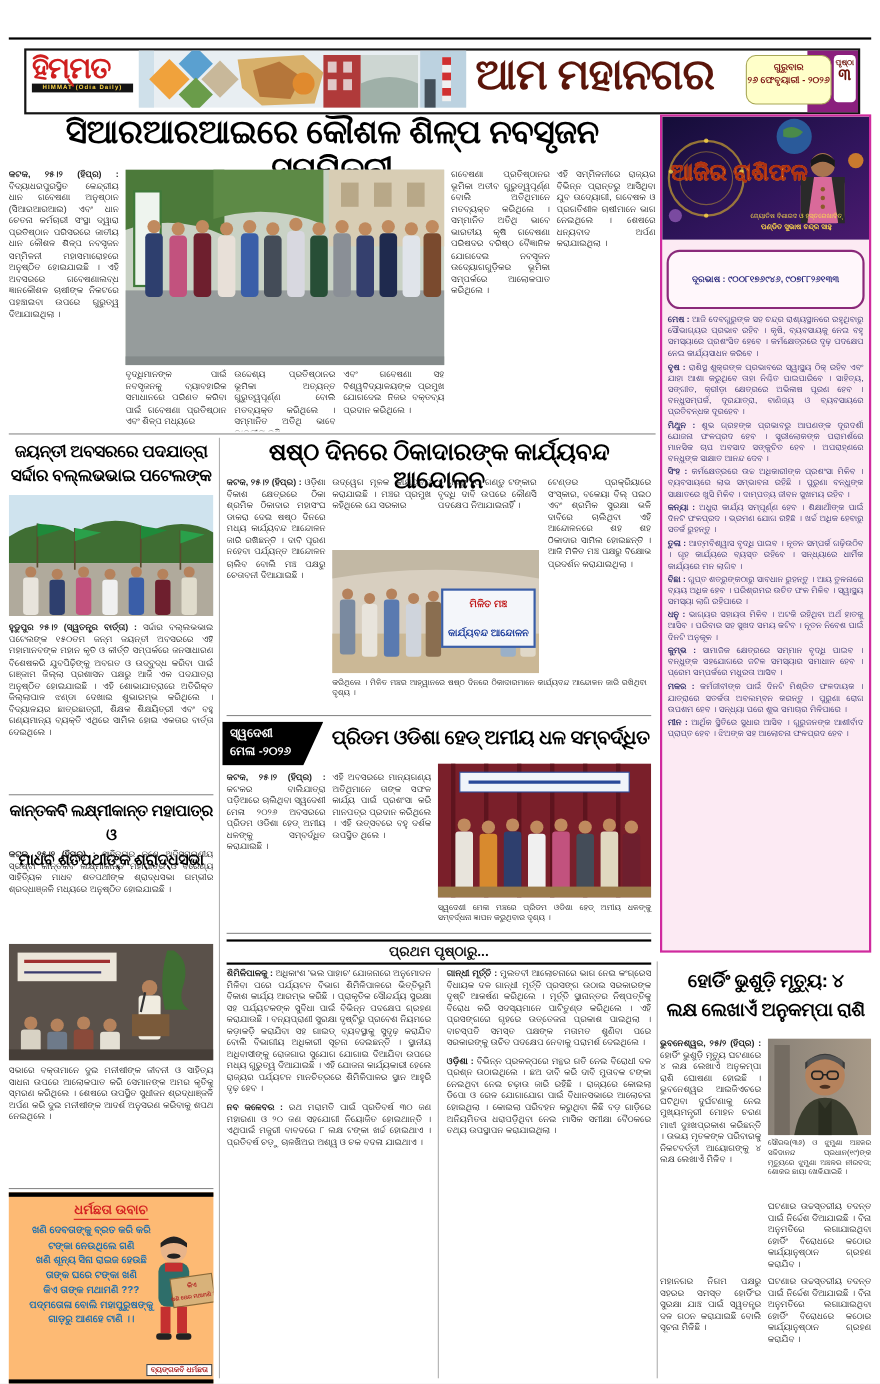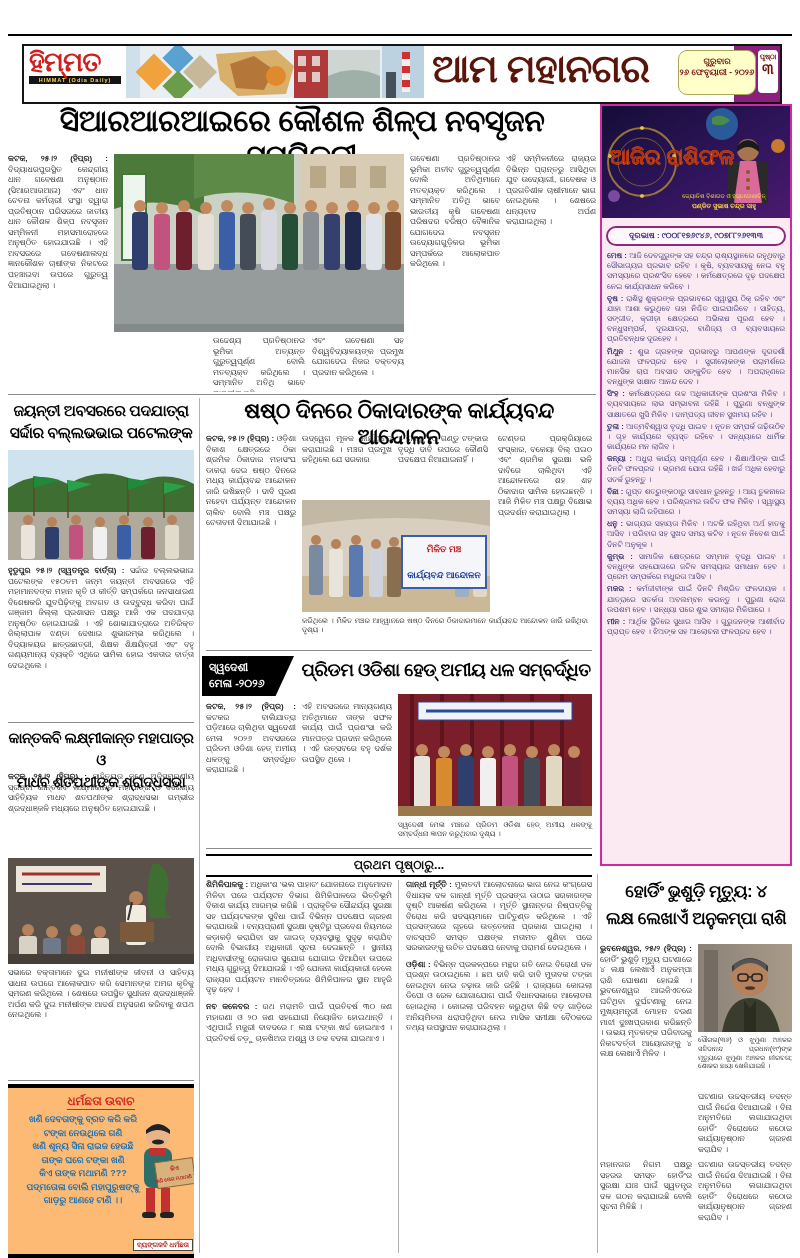--- a/index.html
+++ b/index.html
@@ -21,21 +21,21 @@
   .purple-block{background:#8a1f7d;}
   .datebox{background:#ffffc9;border:1px solid #a8a857;border-radius:9px;text-align:center;color:#7a1212;}
   .datebox .d1{font-size:8.5px;font-weight:bold;margin-top:5px;}
   .datebox .d2{font-size:8.5px;font-weight:bold;}
   .pagebox{background:#ffffff;border-radius:4px;text-align:center;color:#6b1208;}
   .pagebox .p1{font-size:7px;font-weight:bold;margin-top:3px;}
   .pagebox .p2{font-size:15px;font-weight:900;line-height:1;}
   
   .astro{left:600px;top:104px;width:192px;height:762px;border:2px solid #cf2a9e;background:#fceaf3;box-sizing:border-box;}
   .phone-pill{margin:4px 4px 2px 4px;border:2px solid #8a2a7a;border-radius:12px;background:#fff7fb;
-              text-align:center;font-size:8px;font-weight:bold;color:#2e2e80;padding:3px 0;}
+              text-align:center;font-size:8px;font-weight:bold;color:#2e2e80;padding:20px 0;}
   .astro-entries{padding:1px 5px;height:604px;overflow:hidden;}
   .astro-entries p{margin:2px 0;font-size:7.6px;line-height:1.34;text-align:justify;color:#34346e;}
   .astro-entries .sg{font-weight:bold;}
   
   .wedge{background:#000;color:#fff;clip-path:polygon(0 0,100% 0,80% 100%,0 100%);
          font-weight:bold;font-size:11px;line-height:1.45;padding:4px 0 0 7px;box-sizing:border-box;}
   
   .cont-head{border-top:2px solid #000;border-bottom:2px solid #000;text-align:center;
              font-size:12.5px;font-weight:800;line-height:19px;}
   .runin{font-weight:bold;}
@@ -170,20 +170,21 @@
             <circle r="6"></circle>
             <rect x="-8" y="6" width="16" height="56" rx="4" fill="#e0e4ea"></rect>
           </g>
         <g transform="translate(279,52)">
             <circle r="6"></circle>
             <rect x="-8" y="6" width="16" height="58" rx="4" fill="#7a4a2e"></rect>
           </g>
       </g>
       <rect y="170" width="290" height="8" fill="#848a8a"></rect>
     </svg>
+    <div class="abs btxt" style="left:106px;top:182px;width:92px;height:56px;">ବୃଦ୍ଧିମାନଙ୍କ ପାଇଁ ନବସୃଜନକୁ ବ୍ୟାବହାରିକ ସମାଧାନରେ ପରିଣତ କରିବା ପାଇଁ ଗବେଷଣା ପ୍ରତିଷ୍ଠାନ ଏବଂ ଶିଳ୍ପ ମଧ୍ୟରେ</div>
     <div class="abs btxt" style="left:205px;top:182px;width:92px;height:56px;">ଉଦ୍ଦେଶ୍ୟ ପ୍ରତିଷ୍ଠାନର ଭୂମିକା ଅତ୍ୟନ୍ତ ଗୁରୁତ୍ୱପୂର୍ଣ୍ଣ ବୋଲି ମତବ୍ୟକ୍ତ କରିଥିଲେ । ସମ୍ମାନିତ ଅତିଥି ଭାବେ ଭାରତୀୟ କୃଷି</div>
     <div class="abs btxt" style="left:304px;top:182px;width:92px;height:56px;">ଏବଂ ଗବେଷଣା ସହ ବିଶ୍ୱବିଦ୍ୟାଳୟଙ୍କ ପ୍ରମୁଖ ଯୋଗଦେଇ ନିଜର ବକ୍ତବ୍ୟ ପ୍ରଦାନ କରିଥିଲେ ।</div>
     <div class="abs btxt" style="left:402px;top:0;width:90px;height:238px;">ଗବେଷଣା ପ୍ରତିଷ୍ଠାନର ଭୂମିକା ଅତୀବ ଗୁରୁତ୍ୱପୂର୍ଣ୍ଣ ବୋଲି ଅତିଥିମାନେ ମତବ୍ୟକ୍ତ କରିଥିଲେ । ସମ୍ମାନିତ ଅତିଥି ଭାବେ ଭାରତୀୟ କୃଷି ଗବେଷଣା ପରିଷଦର ବରିଷ୍ଠ ବୈଜ୍ଞାନିକ ଯୋଗଦେଇ ନବସୃଜନ ଉଦ୍ୟୋଗଗୁଡ଼ିକର ଭୂମିକା ସମ୍ପର୍କରେ ଆଲୋକପାତ କରିଥିଲେ ।</div>
     <div class="abs btxt" style="left:498px;top:0;width:90px;height:238px;">ଏହି ସମ୍ମିଳନୀରେ ରାଜ୍ୟର ବିଭିନ୍ନ ପ୍ରାନ୍ତରୁ ଆସିଥିବା ଯୁବ ଉଦ୍ୟୋଗୀ, ଗବେଷକ ଓ ପ୍ରଗତିଶୀଳ ଚାଷୀମାନେ ଭାଗ ନେଇଥିଲେ । ଶେଷରେ ଧନ୍ୟବାଦ ଅର୍ପଣ କରାଯାଇଥିଲା ।</div>
   </div>
 
   <div class="abs rule-h" style="left:8px;top:394px;width:588px;"></div>
   <div class="abs rule-v" style="left:199px;top:398px;height:855px;"></div>
   <div class="abs rule-v" style="left:597px;top:874px;height:379px;"></div>
 
@@ -487,22 +488,22 @@
       <text x="8" y="58" font-size="21" font-weight="bold" fill="#ffe24a" stroke="#b03010" stroke-width="0.6">ଆଜିର ରାଶିଫଳ</text>
       <text x="122" y="92" text-anchor="middle" font-size="6" fill="#ffe24a">ଜ୍ୟୋତିଷ ବିଶାରଦ ଓ ହସ୍ତରେଖାବିତ୍</text>
       <text x="122" y="102" text-anchor="middle" font-size="6.5" font-weight="bold" fill="#ffd84a">ପଣ୍ଡିତ ସୁଭାଷ ଚନ୍ଦ୍ର ସାହୁ</text>
     </svg>
     <div class="phone-pill">ଦୂରଭାଷ : ୯୦୦୮୧୭୬୯୪୬, ୯୦୭୮୮୨୬୧୩୩</div>
     <div class="astro-entries">
       <p><span class="sg">ମେଷ :</span> <span>ଆଜି ଦେବଗୁରୁଙ୍କ ସହ ଚନ୍ଦ୍ର ରାଶ୍ୟସ୍ଥାନରେ ରହୁଥିବାରୁ ସୌଭାଗ୍ୟର ପ୍ରଭାବ ରହିବ । କୃଷି, ବ୍ୟବସାୟକୁ ନେଇ ବହୁ ସମସ୍ୟାରେ ପ୍ରଶଂସିତ ହେବେ । କର୍ମକ୍ଷେତ୍ରରେ ଦୃଢ଼ ପଦକ୍ଷେପ ନେଇ କାର୍ଯ୍ୟସାଧନ କରିବେ ।</span></p>
       <p><span class="sg">ବୃଷ :</span> <span>ରାଶିସ୍ଥ ଶୁକ୍ରଙ୍କ ପ୍ରଭାବରେ ସ୍ୱାସ୍ଥ୍ୟ ଠିକ୍ ରହିବ ଏବଂ ଯାହା ଆଶା କରୁଥିବେ ତାହା ନିଶ୍ଚିତ ପାଇପାରିବେ । ସାହିତ୍ୟ, ସଙ୍ଗୀତ, କ୍ରୀଡ଼ା କ୍ଷେତ୍ରରେ ଅଭିଳାଷ ପୂରଣ ହେବ । ବନ୍ଧୁସମ୍ପର୍କ, ଦୂରଯାତ୍ରା, ବାଣିଜ୍ୟ ଓ ବ୍ୟବସାୟରେ ପ୍ରତିବନ୍ଧକ ଦୂରହେବ ।</span></p>
       <p><span class="sg">ମିଥୁନ :</span> <span>ଶୁଭ ଗ୍ରହଙ୍କ ପ୍ରଭାବରୁ ଆପଣଙ୍କ ଦୂରଦର୍ଶୀ ଯୋଜନା ଫଳପ୍ରଦ ହେବ । ସ୍ତ୍ରୀଲୋକଙ୍କ ପରାମର୍ଶରେ ମାନସିକ ଚାପ ଅବସାଦ ସଙ୍କୁଚିତ ହେବ । ଅପରାହ୍ଣରେ ବନ୍ଧୁଙ୍କ ସାକ୍ଷାତ ଆନନ୍ଦ ଦେବ ।</span></p>
       <p><span class="sg">ସିଂହ :</span> <span>କର୍ମକ୍ଷେତ୍ରରେ ଉଚ୍ଚ ଅଧିକାରୀଙ୍କ ପ୍ରଶଂସା ମିଳିବ । ବ୍ୟବସାୟରେ ଲାଭ ସମ୍ଭାବନା ରହିଛି । ପୁରୁଣା ବନ୍ଧୁଙ୍କ ସାକ୍ଷାତରେ ଖୁସି ମିଳିବ । ଦାମ୍ପତ୍ୟ ଜୀବନ ସୁଖମୟ ରହିବ ।</span></p>
+      <p><span class="sg">କନ୍ୟା :</span> <span>ଅଧୁରା କାର୍ଯ୍ୟ ସମ୍ପୂର୍ଣ୍ଣ ହେବ । ଶିକ୍ଷାର୍ଥୀଙ୍କ ପାଇଁ ଦିନଟି ଫଳପ୍ରଦ । ଭ୍ରମଣ ଯୋଗ ରହିଛି । ଖର୍ଚ୍ଚ ଅଧିକ ହେବାରୁ ସତର୍କ ରୁହନ୍ତୁ ।</span></p>
       <p><span class="sg">ତୁଳା :</span> <span>ଆତ୍ମବିଶ୍ୱାସ ବୃଦ୍ଧି ପାଇବ । ନୂତନ ସମ୍ପର୍କ ଗଢ଼ିଉଠିବ । ଗୃହ କାର୍ଯ୍ୟରେ ବ୍ୟସ୍ତ ରହିବେ । ସନ୍ଧ୍ୟାରେ ଧାର୍ମିକ କାର୍ଯ୍ୟରେ ମନ ଲାଗିବ ।</span></p>
-      <p><span class="sg">କନ୍ୟା :</span> <span>ଅଧୁରା କାର୍ଯ୍ୟ ସମ୍ପୂର୍ଣ୍ଣ ହେବ । ଶିକ୍ଷାର୍ଥୀଙ୍କ ପାଇଁ ଦିନଟି ଫଳପ୍ରଦ । ଭ୍ରମଣ ଯୋଗ ରହିଛି । ଖର୍ଚ୍ଚ ଅଧିକ ହେବାରୁ ସତର୍କ ରୁହନ୍ତୁ ।</span></p>
       <p><span class="sg">ବିଛା :</span> <span>ଗୁପ୍ତ ଶତ୍ରୁଙ୍କଠାରୁ ସାବଧାନ ରୁହନ୍ତୁ । ଆୟ ତୁଳନାରେ ବ୍ୟୟ ଅଧିକ ହେବ । ପରିଶ୍ରମର ଉଚିତ ଫଳ ମିଳିବ । ସ୍ୱାସ୍ଥ୍ୟ ସମସ୍ୟା ଲାଗି ରହିପାରେ ।</span></p>
       <p><span class="sg">ଧନୁ :</span> <span>ଭାଗ୍ୟର ସହାୟତା ମିଳିବ । ଅଟକି ରହିଥିବା ଅର୍ଥ ହାତକୁ ଆସିବ । ପରିବାର ସହ ସୁଖଦ ସମୟ କଟିବ । ନୂତନ ନିବେଶ ପାଇଁ ଦିନଟି ଅନୁକୂଳ ।</span></p>
       <p><span class="sg">କୁମ୍ଭ :</span> <span>ସାମାଜିକ କ୍ଷେତ୍ରରେ ସମ୍ମାନ ବୃଦ୍ଧି ପାଇବ । ବନ୍ଧୁଙ୍କ ସହଯୋଗରେ ଜଟିଳ ସମସ୍ୟାର ସମାଧାନ ହେବ । ପ୍ରେମ ସମ୍ପର୍କରେ ମଧୁରତା ଆସିବ ।</span></p>
       <p><span class="sg">ମକର :</span> <span>କର୍ମଜୀବୀଙ୍କ ପାଇଁ ଦିନଟି ମିଶ୍ରିତ ଫଳଦାୟକ । ଯାତ୍ରାରେ ସତର୍କତା ଅବଲମ୍ବନ କରନ୍ତୁ । ପୁରୁଣା ରୋଗ ଉପଶମ ହେବ । ସନ୍ଧ୍ୟା ପରେ ଶୁଭ ସମାଚାର ମିଳିପାରେ ।</span></p>
       <p><span class="sg">ମୀନ :</span> <span>ଆର୍ଥିକ ସ୍ଥିତିରେ ସୁଧାର ଆସିବ । ଗୁରୁଜନଙ୍କ ଆଶୀର୍ବାଦ ପ୍ରାପ୍ତ ହେବ । ଝିଅଙ୍କ ସହ ଆଲୋଚନା ଫଳପ୍ରଦ ହେବ ।</span></p>
     </div>
   </div>
 
   <div class="abs headline" style="left:600px;top:878px;width:192px;font-size:17px;line-height:1.6;">
     <div>ହୋର୍ଡିଂ ଭୁଶୁଡ଼ି ମୃତ୍ୟୁ: ୪</div>

